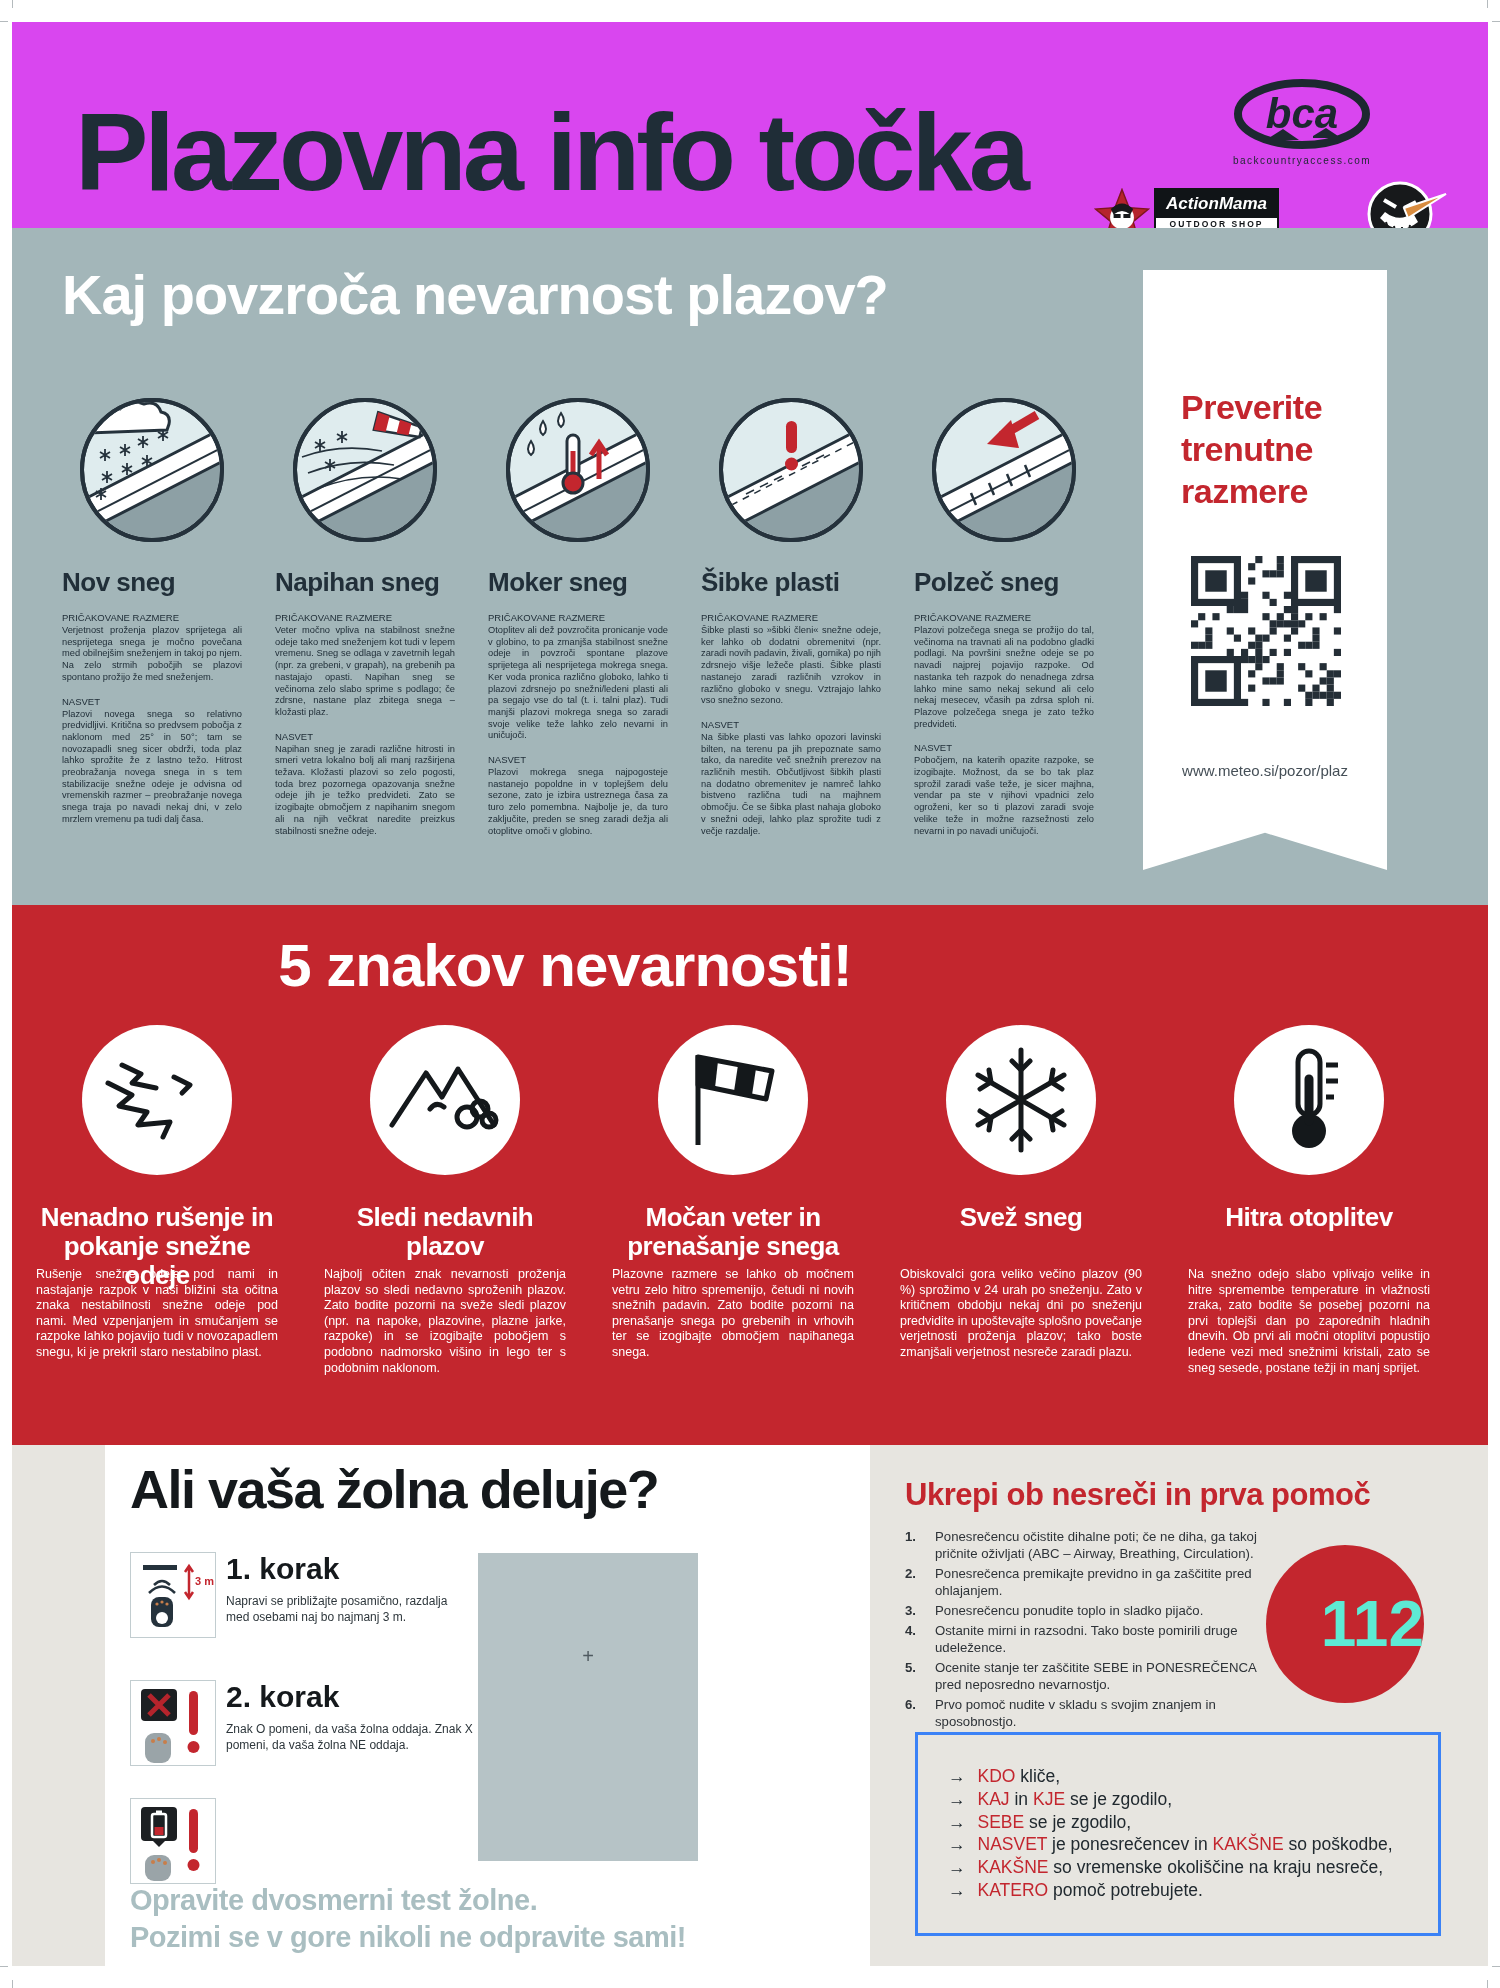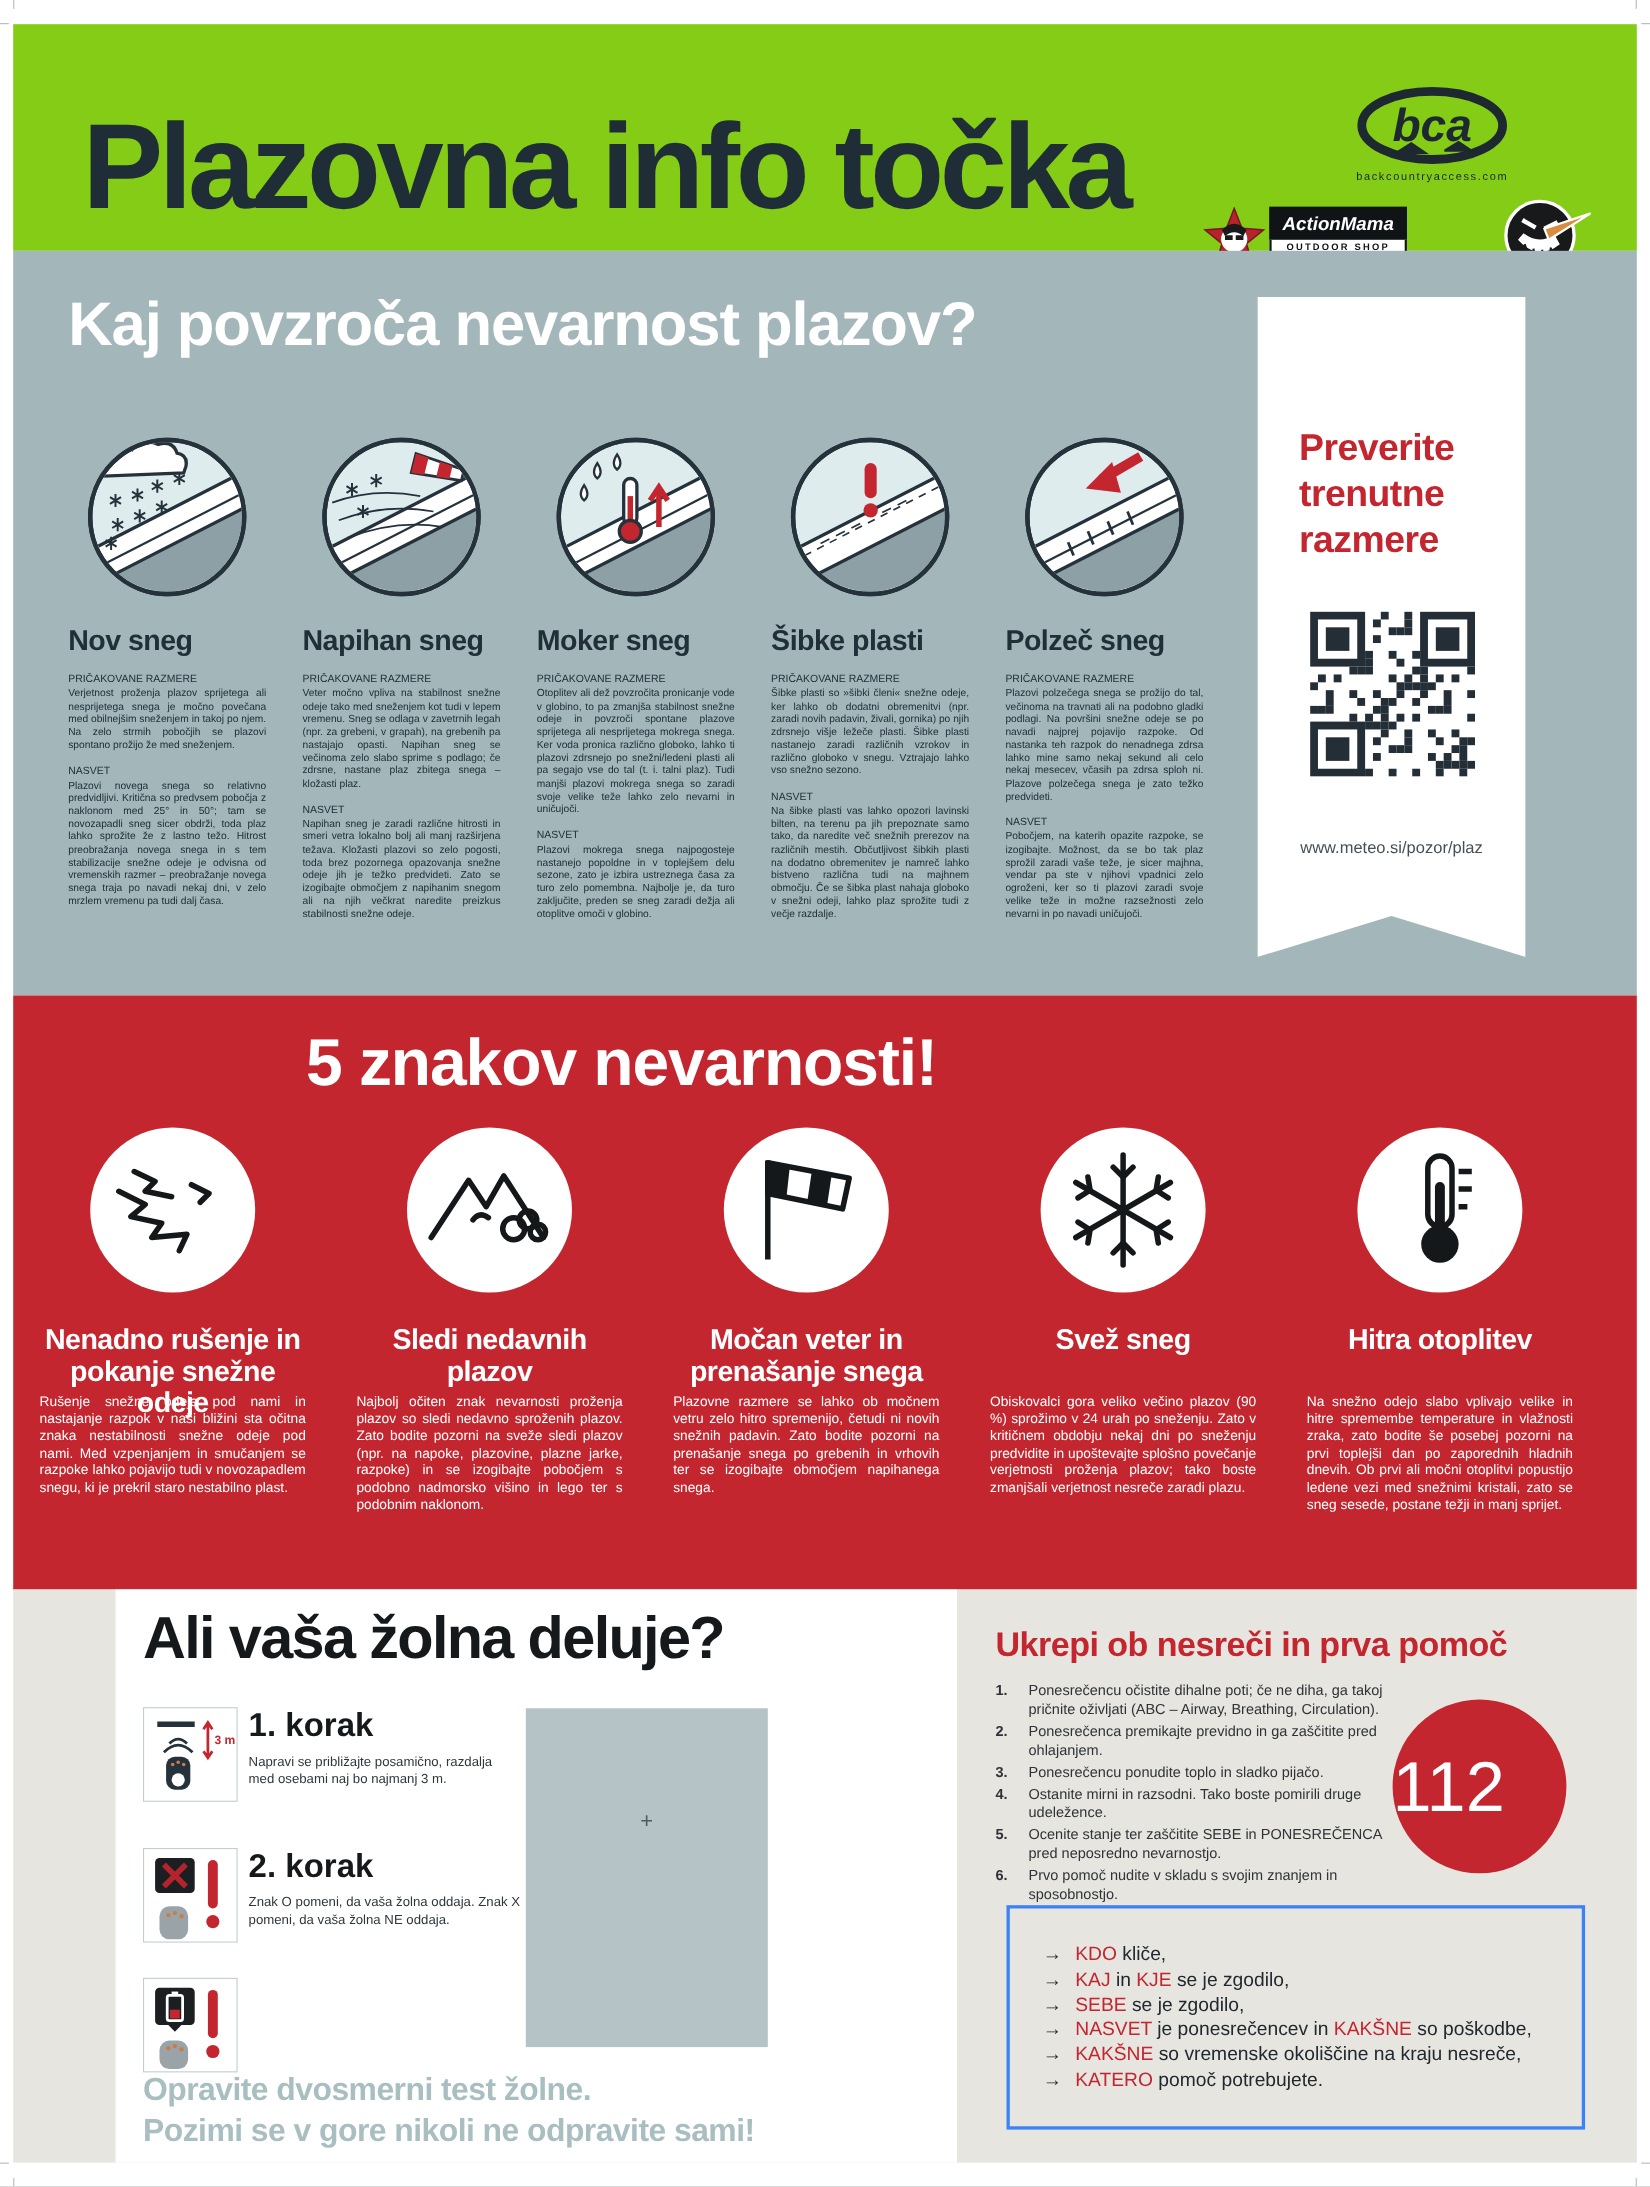--- a/index.html
+++ b/index.html
@@ -1,19 +1,19 @@
 <!DOCTYPE html>
 <html><head>
 <meta charset="utf-8">
 <style>
   html,body{margin:0;padding:0;background:#9aa0a4;}
   #poster{position:relative;width:1500px;height:1988px;background:#ffffff;overflow:hidden;
           font-family:"Liberation Sans",sans-serif;margin:0 auto;}
   .band{position:absolute;left:12px;width:1476px;}
-  #band-header{top:22px;height:206px;background:#84cc16;}
+  #band-header{top:22px;height:206px;background:#d946ef;}
   #band-hazards{top:228px;height:677px;background:#a3b6b9;}
   #band-signs{top:905px;height:540px;background:#c3262e;}
   #band-bottom{top:1445px;height:521px;background:#e7e5e0;}
   h1,h2,h3,p{margin:0;}
 
   
   #main-title{position:absolute;left:63px;top:66px;font-size:110px;font-weight:bold;
               color:#1f2d37;letter-spacing:-4px;}
   #logo-bca{position:absolute;left:1205px;top:52px;width:170px;height:100px;}
   #logo-am{position:absolute;left:1082px;top:166px;width:200px;height:58px;display:flex;align-items:flex-start;}
@@ -65,21 +65,21 @@
   #ph-plus{position:absolute;left:50%;top:92px;transform:translateX(-50%);color:#4f5a60;font-size:20px;}
   #closing{position:absolute;left:130px;top:1882px;font-size:29px;line-height:37px;font-weight:bold;
            color:#a9bec1;letter-spacing:-0.5px;}
 
   #fa-heading{position:absolute;left:905px;top:1477px;font-size:31px;font-weight:bold;
               color:#c3262e;letter-spacing:-0.5px;}
   #fa-items{position:absolute;left:905px;top:1528px;width:360px;}
   .fa-item{display:flex;margin-bottom:3px;font-size:13.2px;line-height:17px;color:#2e3338;}
   .fa-num{width:30px;font-weight:bold;flex:none;}
   #sos-circle{position:absolute;left:1266px;top:1545px;width:158px;height:158px;border-radius:50%;
-              background:#c3262e;color:#ffffff;font-size:64px;font-weight:normal;text-align:left;line-height:158px;}
+              background:#c3262e;color:#5eead4;font-size:64px;font-weight:bold;text-align:right;line-height:158px;}
   #call-box{position:absolute;left:915px;top:1732px;width:520px;height:198px;border:3px solid #3b82f6;}
   #call-lines{position:absolute;left:30px;top:30px;}
   .call-line{font-size:17.5px;line-height:22.8px;color:#20292f;white-space:nowrap;}
   .call-arrow{display:inline-block;margin-right:12px;}
   .kw{color:#c3262e;}
 
   .crop{position:absolute;background:#b4babd;}
 </style>
 <title>Plazovna info točka</title></head>
 <body>

